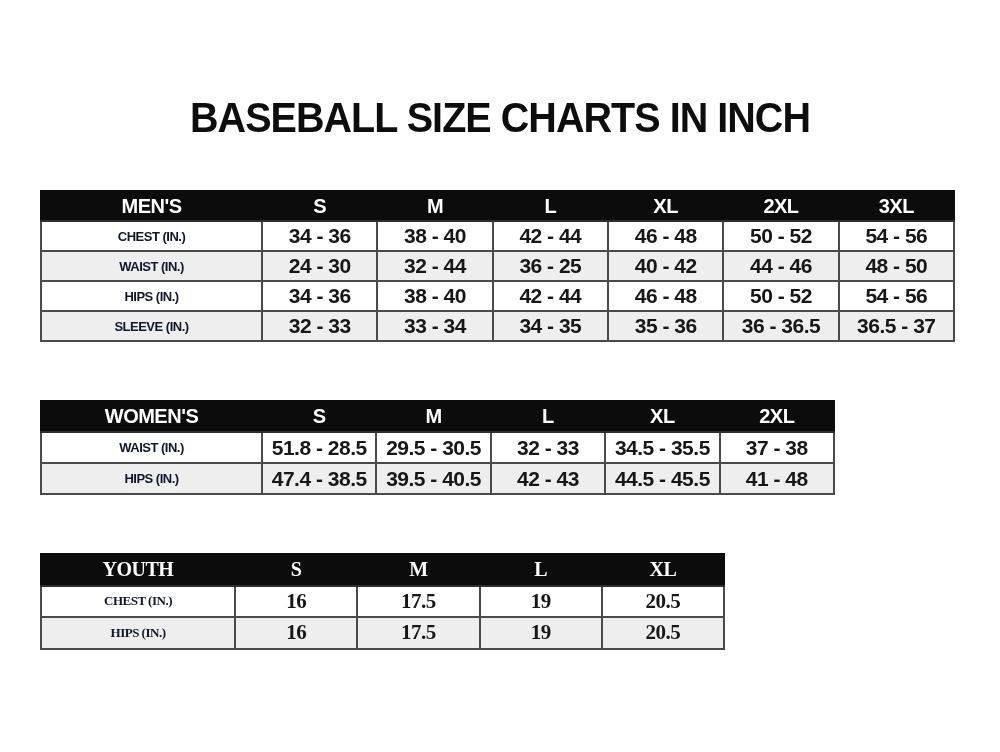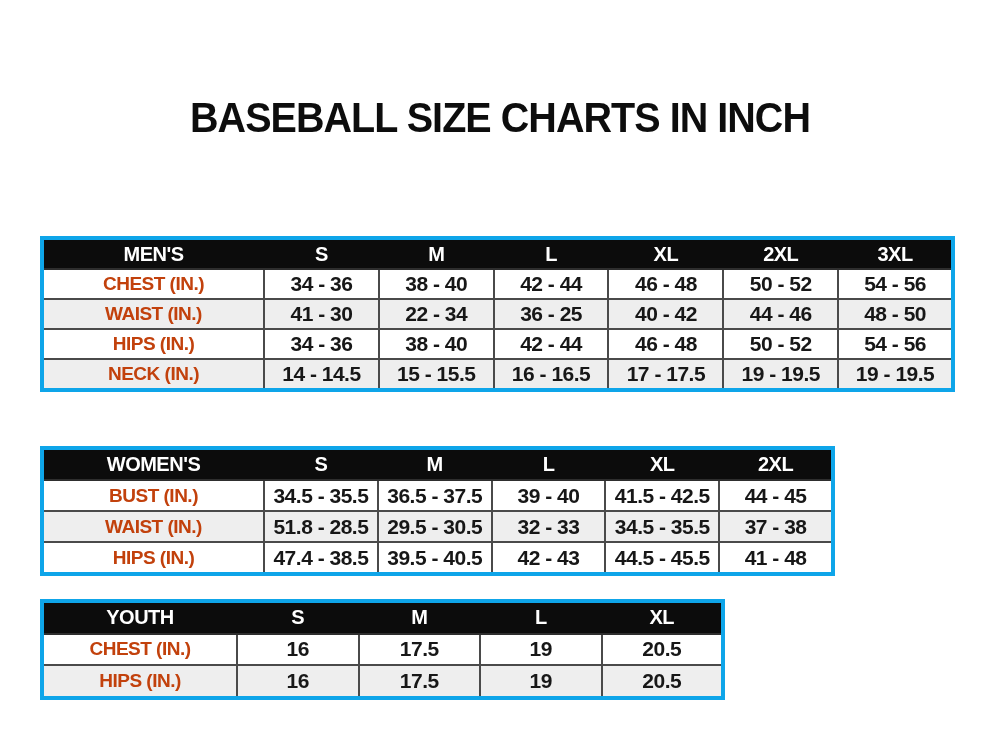--- a/index.html
+++ b/index.html
@@ -27,26 +27,25 @@
     transform: scaleX(0.94);
     transform-origin: center;
     color: #0d0d0d;
     white-space: nowrap;
   }
   table.size-table {
     position: absolute;
     border-collapse: collapse;
     table-layout: fixed;
     background: #ffffff;
-    border: 4px solid #0ea5e9;
-    margin-top: 46px;
+    border: 1px solid #0ea5e9;
   }
   .t-mens   { left: 40px; top: 190px; width: 915px; }
   .t-womens { left: 40px; top: 400px; width: 795px; padding-left: 19px; }
-  .t-youth  { left: 40px; top: 553px; width: 685px; }
+  .t-youth  { left: 40px; top: 553px; width: 685px; font-family: Liberation Serif, serif; }
 
   .size-table th, .size-table td {
     border: 2px solid #4a4a4a;
     text-align: center;
     vertical-align: middle;
     font-weight: 700;
     padding: 0 2px;
     letter-spacing: -0.5px;
     white-space: nowrap;
     overflow: hidden;
@@ -56,21 +55,21 @@
   .t-youth  th, .t-youth  td { height: 29.5px; }
 
   .size-table thead th {
     background: #0c0c0c;
     color: #ffffff;
     border-color: #0c0c0c;
     border-bottom-color: #2e2e2e;
     font-size: 20px;
   }
   .size-table tbody td { font-size: 21px; color: #171717; }
-  .size-table tbody th { font-size: 19px; color: #c2410c; background: transparent; }
+  .size-table tbody th { font-size: 13px; color: #0f172a; background: transparent; }
   .size-table tbody tr:nth-child(even) { background: #eeeeee; }
 
   .t-mens   .label-col { width: 215px; }
   .t-womens .label-col { width: 215px; }
   .t-youth  .label-col { width: 188px; }
 </style>
 </head>
 <body>
 
 <h1 class="page-title">BASEBALL SIZE CHARTS IN INCH</h1>
@@ -92,68 +91,60 @@
         <th class="label-col">CHEST (IN.)</th>
         <td>34 - 36</td>
         <td>38 - 40</td>
         <td>42 - 44</td>
         <td>46 - 48</td>
         <td>50 - 52</td>
         <td>54 - 56</td>
       </tr>
       <tr>
         <th class="label-col">WAIST (IN.)</th>
-        <td>41 - 30</td>
-        <td>22 - 34</td>
+        <td>24 - 30</td>
+        <td>32 - 44</td>
         <td>36 - 25</td>
         <td>40 - 42</td>
         <td>44 - 46</td>
         <td>48 - 50</td>
       </tr>
       <tr>
         <th class="label-col">HIPS (IN.)</th>
         <td>34 - 36</td>
         <td>38 - 40</td>
         <td>42 - 44</td>
         <td>46 - 48</td>
         <td>50 - 52</td>
         <td>54 - 56</td>
       </tr>
       <tr>
-        <th class="label-col">NECK (IN.)</th>
-        <td>14 - 14.5</td>
-        <td>15 - 15.5</td>
-        <td>16 - 16.5</td>
-        <td>17 - 17.5</td>
-        <td>19 - 19.5</td>
-        <td>19 - 19.5</td>
+        <th class="label-col">SLEEVE (IN.)</th>
+        <td>32 - 33</td>
+        <td>33 - 34</td>
+        <td>34 - 35</td>
+        <td>35 - 36</td>
+        <td>36 - 36.5</td>
+        <td>36.5 - 37</td>
       </tr>
     </tbody>
   </table>
 
 <table class="size-table t-womens">
     <thead>
       <tr>
         <th class="label-col">WOMEN'S</th>
         <th>S</th>
         <th>M</th>
         <th>L</th>
         <th>XL</th>
         <th>2XL</th>
       </tr>
     </thead>
     <tbody>
-      <tr>
-        <th class="label-col">BUST (IN.)</th>
-        <td>34.5 - 35.5</td>
-        <td>36.5 - 37.5</td>
-        <td>39 - 40</td>
-        <td>41.5 - 42.5</td>
-        <td>44 - 45</td>
-      </tr>
       <tr>
         <th class="label-col">WAIST (IN.)</th>
         <td>51.8 - 28.5</td>
         <td>29.5 - 30.5</td>
         <td>32 - 33</td>
         <td>34.5 - 35.5</td>
         <td>37 - 38</td>
       </tr>
       <tr>
         <th class="label-col">HIPS (IN.)</th>

